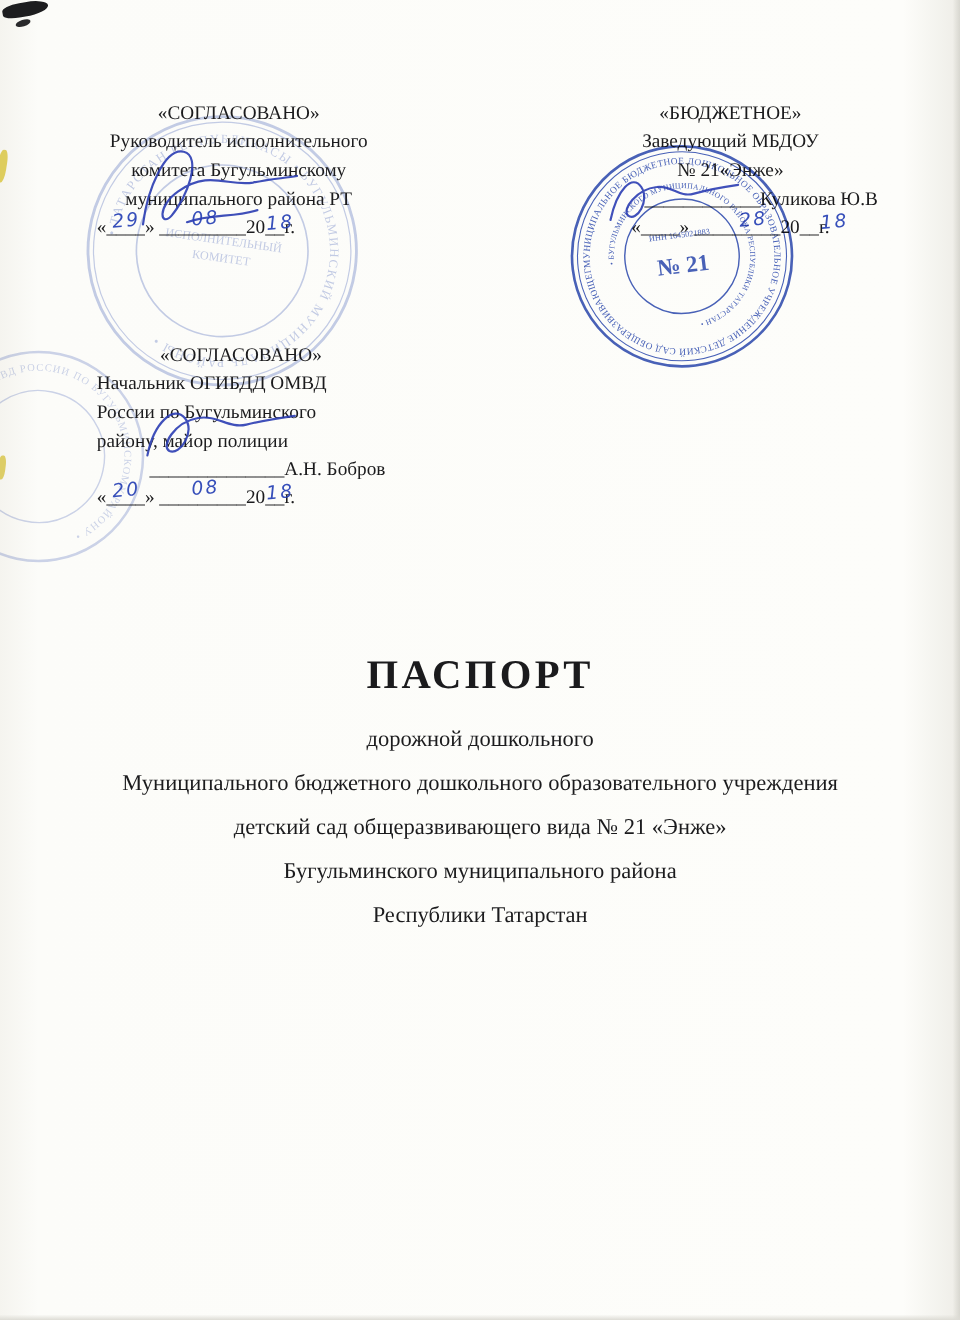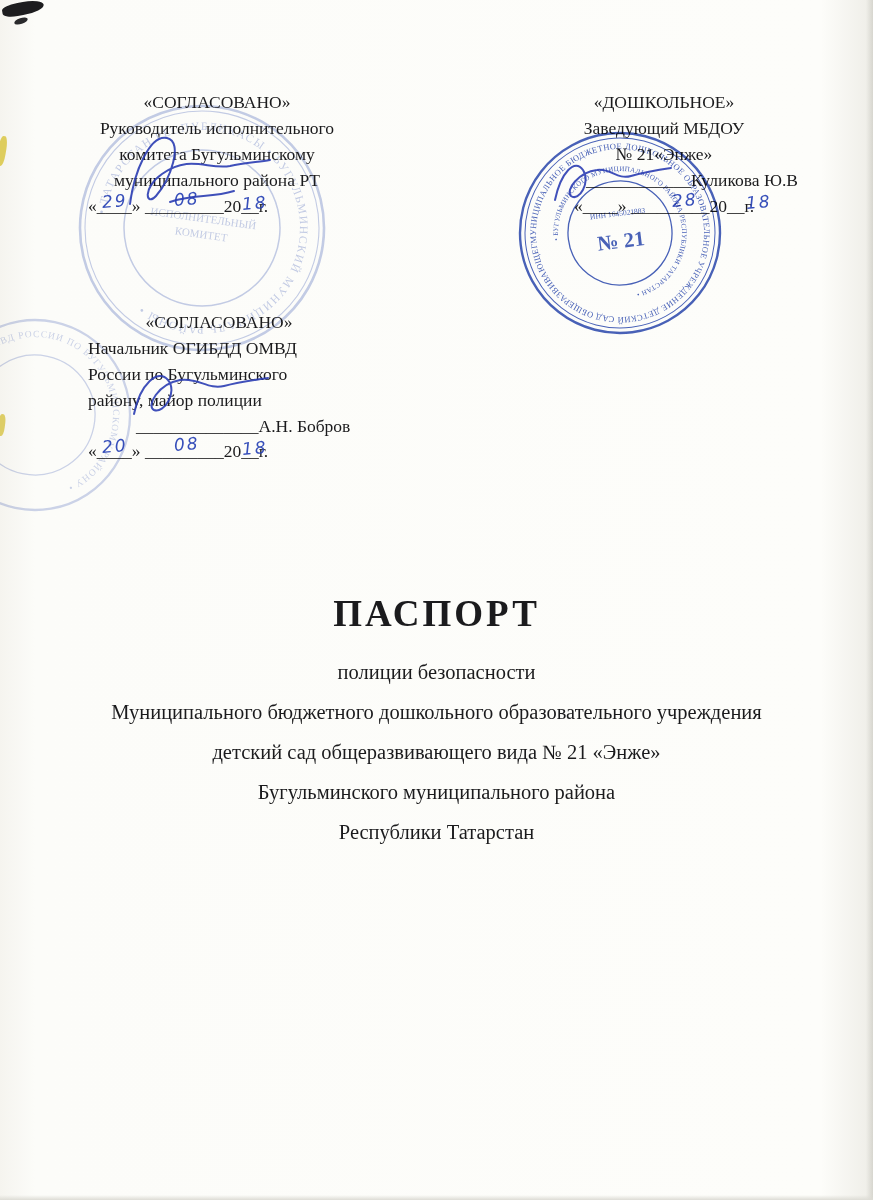--- a/index.html
+++ b/index.html
@@ -145,21 +145,21 @@
     <div class="ln">муниципального района РТ</div>
     <div class="date-line">
       <span>«____» _________20__г.</span>
       <span class="hw day">29</span>
       <span class="hw month">08</span>
       <span class="hw year">18</span>
     </div>
   </div>
 
   <div class="approval a-right">
-    <div class="ttl">«ДОШКОЛЬНОЕ»</div>
+    <div class="ttl">«БЮДЖЕТНОЕ»</div>
     <div class="ln">Заведующий МБДОУ</div>
     <div class="ln">№ 21«Энже»</div>
     <div class="sig-line">____________Куликова Ю.В</div>
     <div class="date-line">
       <span>«____» _________20__г.</span>
       <span class="hw month">28</span>
       <span class="hw year">18</span>
     </div>
   </div>
 
@@ -189,20 +189,20 @@
     </g>
   </svg>
   <svg class="signature sig3" viewBox="0 0 160 80">
     <g fill="none" stroke="#2b3db3" stroke-width="2" stroke-linecap="round" opacity=".9">
       <path d="M12,58 C18,28 36,12 46,24 C56,36 42,58 32,54 C24,50 36,28 58,24 C76,21 86,34 102,30 C118,26 132,24 146,22"></path>
     </g>
   </svg>
 
   <div class="title-block">
     <div class="main-title">ПАСПОРТ</div>
-    <div class="sub-line">полиции безопасности</div>
+    <div class="sub-line">дорожной дошкольного</div>
     <div class="sub-line">Муниципального бюджетного дошкольного образовательного учреждения</div>
     <div class="sub-line">детский сад общеразвивающего вида № 21 «Энже»</div>
     <div class="sub-line">Бугульминского муниципального района</div>
     <div class="sub-line">Республики Татарстан</div>
   </div>
 
 </div>
 
 </body></html>

